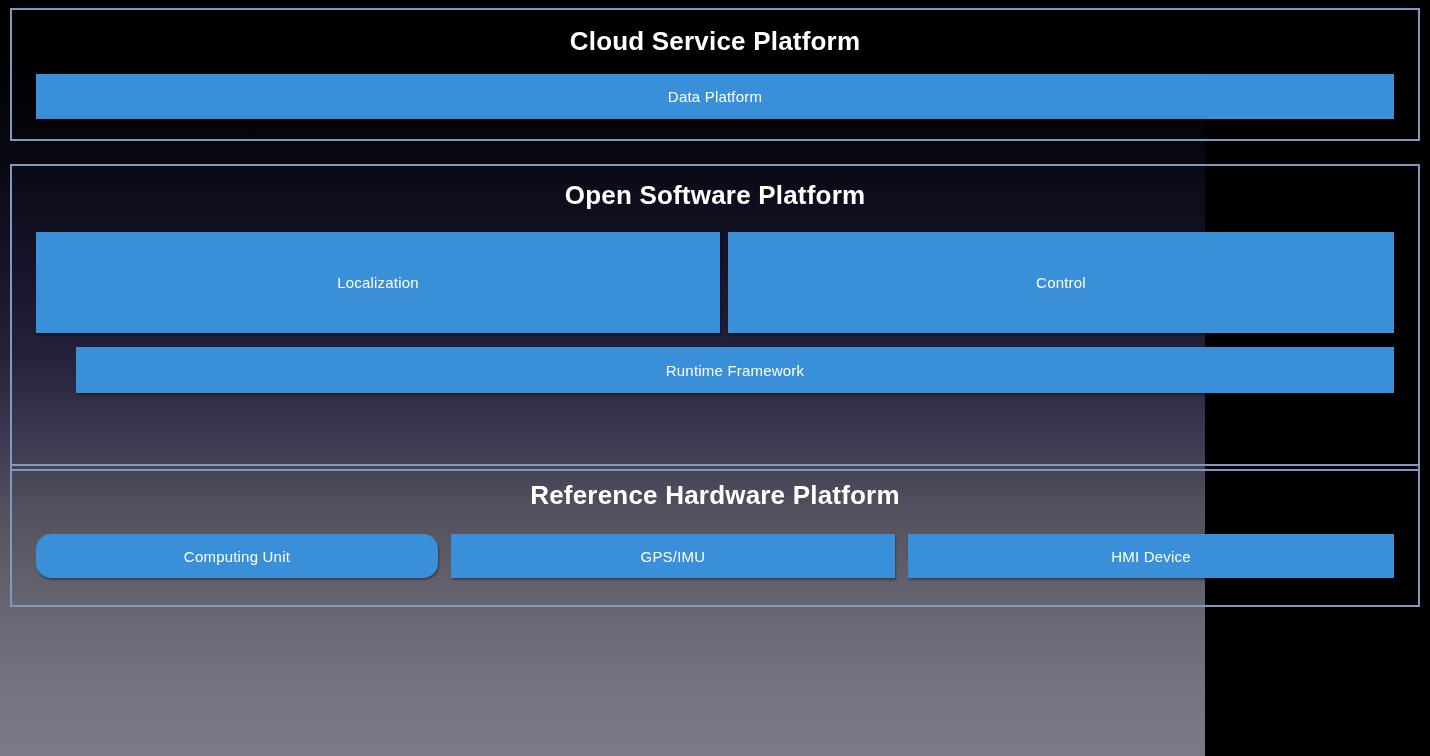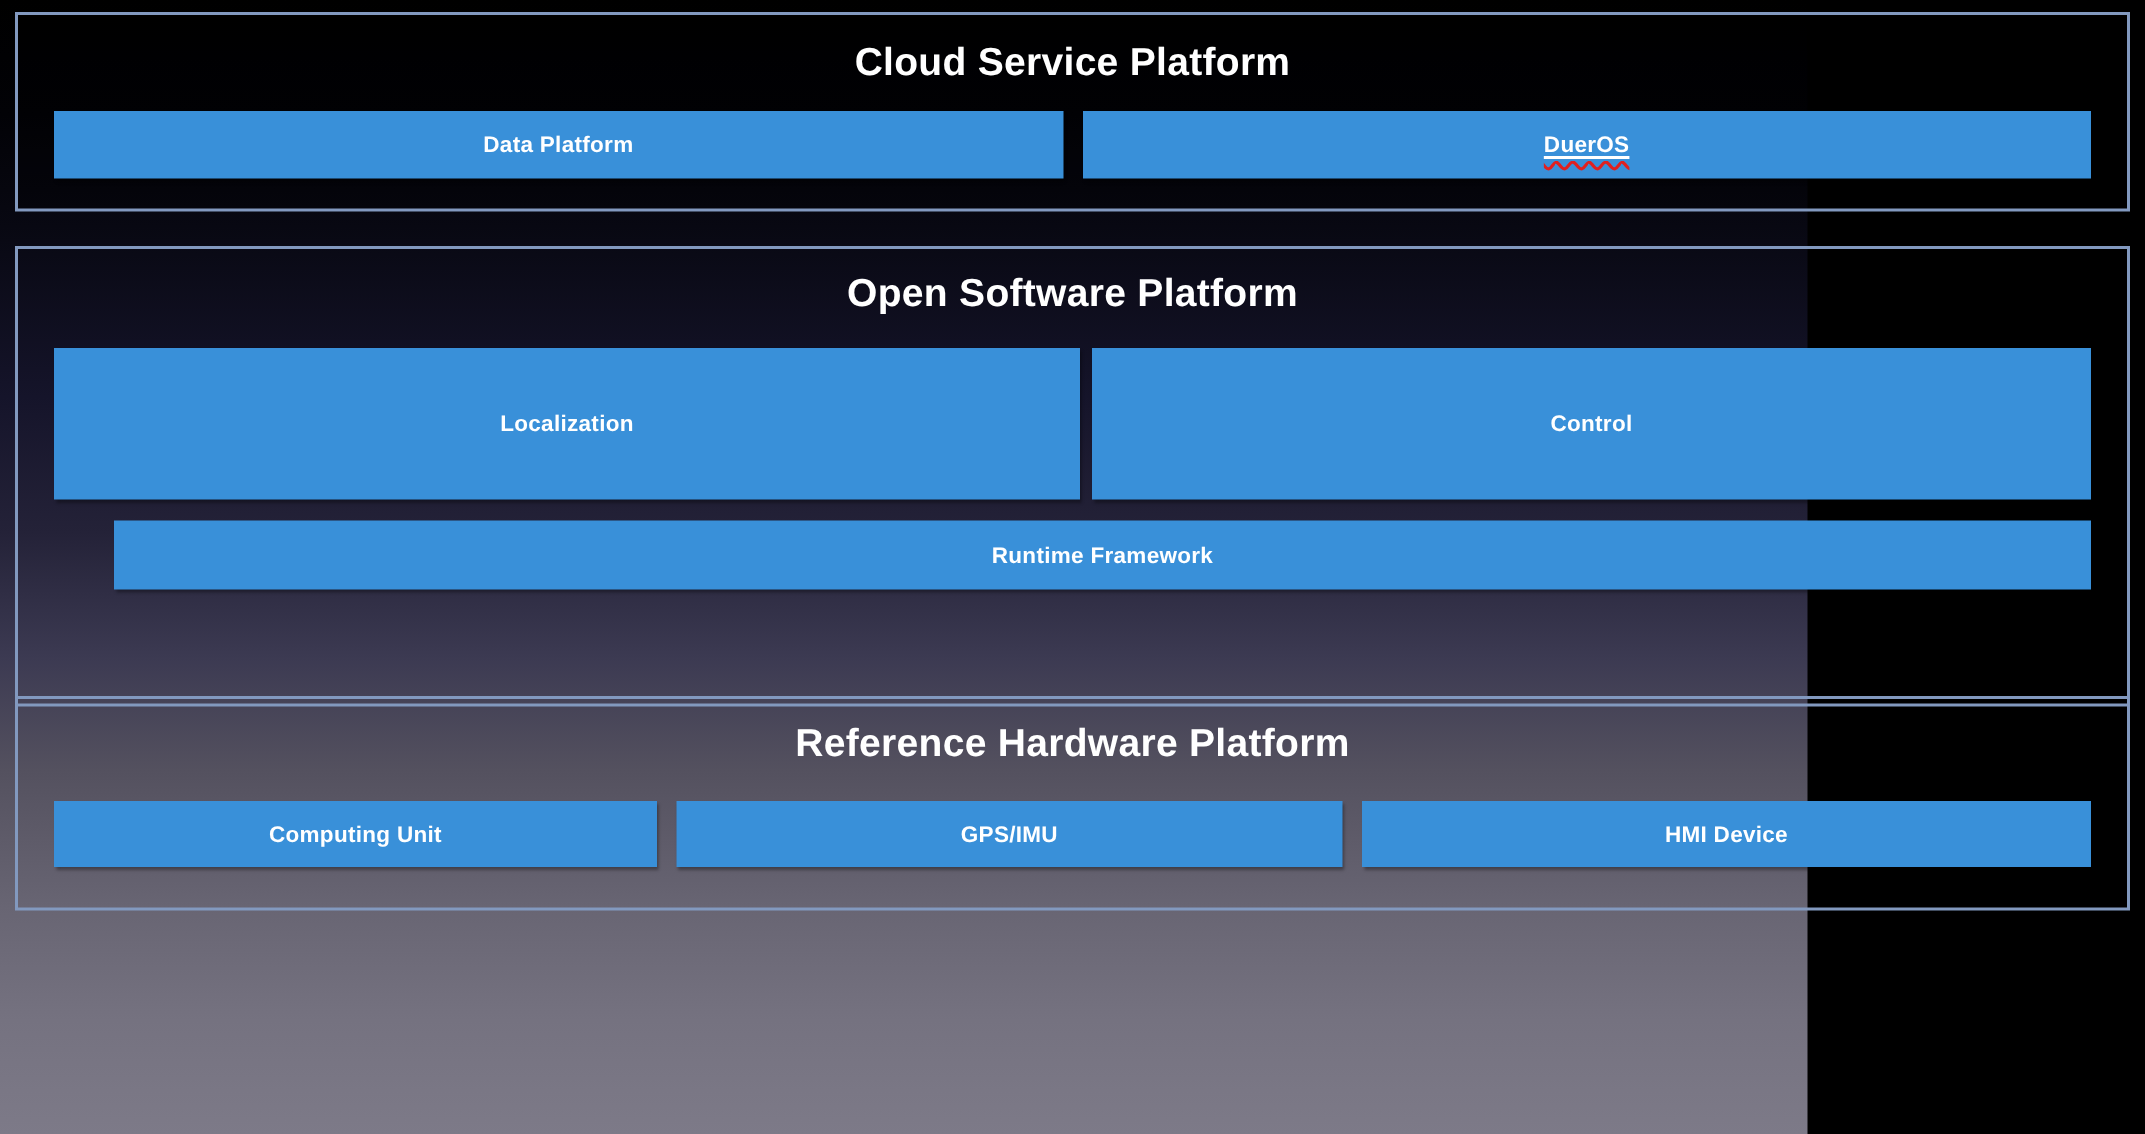--- a/index.html
+++ b/index.html
@@ -39,21 +39,21 @@
     text-align: center;
     letter-spacing: 0.2px;
   }
   .row {
     display: flex;
     width: 100%;
   }
   .box {
     background: var(--box-blue, #3990d9);
     color: #ffffff;
-    font-weight: bold;
+    font-weight: normal;
     font-size: 15px;
     display: flex;
     align-items: center;
     justify-content: center;
     box-shadow: 1px 2px 2px rgba(0,0,0,0.35);
     letter-spacing: 0.2px;
   }
   
   #sec-cloud { top: 8px; height: 133px; background: rgba(0,0,0,0.25); }
   #sec-cloud .platform-title { margin-top: 15px; }
@@ -69,21 +69,21 @@
   .box-hmi { flex: 364 1 0; }
   #sec-software .row-runtime { margin-top: 14px; padding-left: 40px; }
   #sec-software .row-runtime .box { height: 46px; flex: 1 1 0; }
   #sec-software .row-rtos { margin-top: 11px; }
   #sec-software .row-rtos .box { height: 45px; flex: 1 1 0; }
   
   #sec-hardware { top: 464px; height: 143px; }
   #sec-hardware .platform-title { margin-top: 13px; }
   #sec-hardware .row { margin-top: 23px; gap: 13px; }
   #sec-hardware .box { height: 44px; }
-  .box-computing { flex: 401 1 0; }
+  .box-computing { flex: 401 1 0; border-radius: 15px; }
   .box-gps { flex: 443 1 0; }
   .box-hmi-device { flex: 485 1 0; }
   
   #sec-vehicle { top: 620px; height: 128px; }
   #sec-vehicle .platform-title { margin-top: 11px; }
   #sec-vehicle .row { margin-top: 11px; }
   #sec-vehicle .box { height: 44px; flex: 1 1 0; }
   
   .spellcheck-wavy {
     text-decoration-line: underline;
@@ -103,23 +103,20 @@
 </head>
 <body>
 
 <div class="stage">
 
   <section class="platform" id="sec-cloud">
     <h2 class="platform-title">Cloud Service Platform</h2>
     <div class="row">
       <div class="box">
         <span>Data Platform</span>
-      </div>
-      <div class="box">
-        <span class="spellcheck-wavy"><span class="label-underlined">DuerOS</span></span>
       </div>
     </div>
   </section>
 
   <section class="platform" id="sec-software">
     <h2 class="platform-title">Open Software Platform</h2>
     <div class="row row-modules">
       <div class="box box-localization">
         <span>Localization</span>
       </div>

